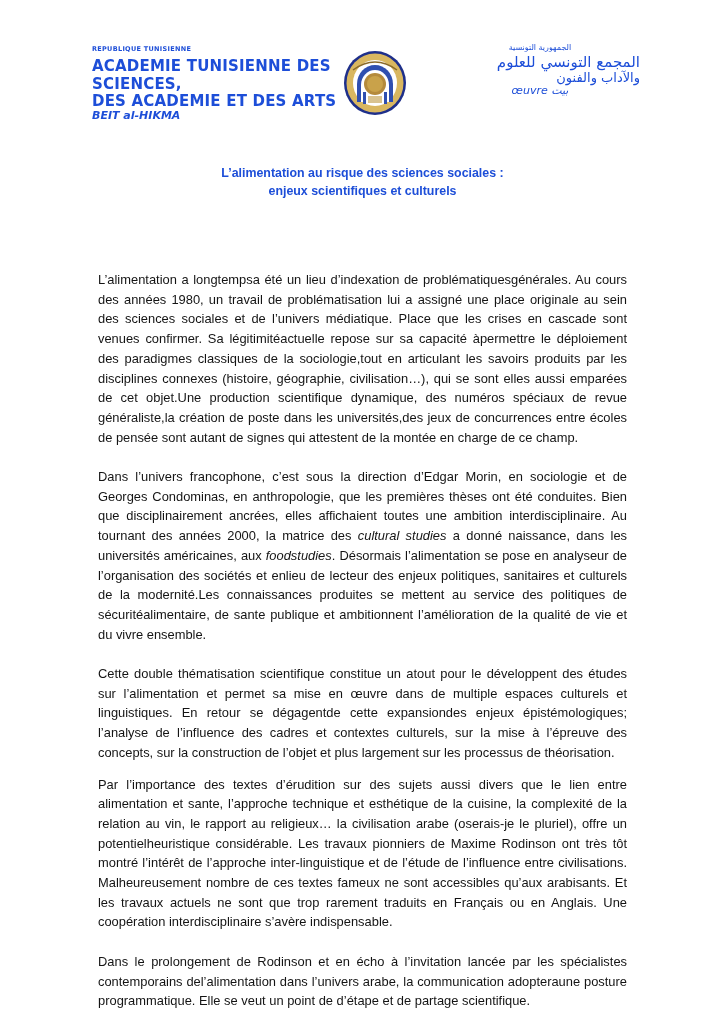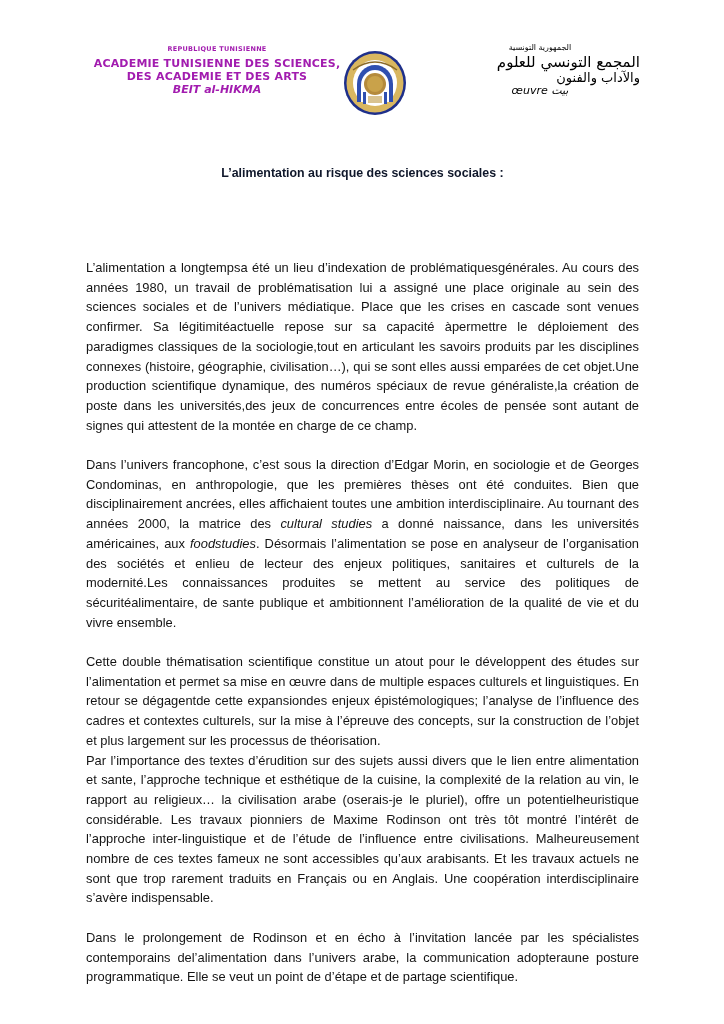--- a/index.html
+++ b/index.html
@@ -20,53 +20,53 @@
       left: 0;
       top: 0;
       width: 724px;
       height: 130px;
     }
     .lh-left {
       position: absolute;
       left: 92px;
       top: 46px;
       width: 250px;
-      text-align: center;
-      color: #a21caf;
+      text-align: left;
+      color: #1d4ed8;
       font-family: "DejaVu Sans", sans-serif;
       font-weight: bold;
       line-height: 1.15;
     }
     .lh-left .republic {
       font-size: 6.5px;
       letter-spacing: 0.3px;
       margin-bottom: 5px;
     }
     .lh-left .academy {
-      font-size: 11px;
+      font-size: 15px;
       letter-spacing: 0.2px;
     }
     .lh-left .beit {
       font-size: 11px;
       font-style: italic;
     }
     .emblem {
       position: absolute;
       left: 343px;
       top: 50px;
       width: 64px;
       height: 66px;
     }
     .lh-right {
       position: absolute;
       left: 440px;
       top: 44px;
       width: 200px;
       text-align: center;
-      color: #000000;
+      color: #1d4ed8;
       font-family: "DejaVu Sans", sans-serif;
       direction: rtl;
       line-height: 1.05;
     }
     .lh-right .republic-ar {
       font-size: 8px;
       margin-bottom: 3px;
     }
     .lh-right .academy-ar {
       font-size: 15px;
@@ -83,34 +83,34 @@
     }
     .title-block {
       position: absolute;
       left: 86px;
       top: 164px;
       width: 553px;
       text-align: center;
       font-weight: bold;
       font-size: 12.4px;
       line-height: 18px;
-      color: #0f172a;
+      color: #1d4ed8;
     }
     .content {
       position: absolute;
       left: 86px;
       top: 258px;
       width: 553px;
       font-size: 12.9px;
       line-height: 19.7px;
       text-align: justify;
       color: #141414;
     }
     .content p {
-      margin: 0;
+      margin: 12px;
     }
     .content p.gap {
       margin-top: 19.7px;
     }
     .content em {
       font-style: italic;
     }
   </style>
 </head>
 <body>
@@ -142,20 +142,21 @@
   <div class="lh-right">
     <div class="republic-ar">الجمهورية التونسية</div>
     <div class="academy-ar">المجمع التونسي للعلوم</div>
     <div class="academy-ar2">والآداب والفنون</div>
     <div class="beit-ar">بيت œuvre</div>
   </div>
 </div>
 
 <div class="title-block">
   <div>L’alimentation au risque des sciences sociales :</div>
+  <div>enjeux scientifiques et culturels</div>
 </div>
 
 <div class="content">
   <p>L’alimentation a longtempsa été un lieu d’indexation de problématiquesgénérales. Au cours des années 1980, un travail de problématisation lui a assigné une place originale au sein des sciences sociales et de l’univers médiatique. Place que les crises en cascade sont venues confirmer. Sa légitimitéactuelle repose sur sa capacité àpermettre le déploiement des paradigmes classiques de la sociologie,tout en articulant les savoirs produits par les disciplines connexes (histoire, géographie, civilisation…), qui se sont elles aussi emparées de cet objet.Une production scientifique dynamique, des numéros spéciaux de revue généraliste,la création de poste dans les universités,des jeux de concurrences entre écoles de pensée sont autant de signes qui attestent de la montée en charge de ce champ.</p>
 
   <p class="gap"><span>Dans l’univers francophone, c’est sous la direction d’Edgar Morin, en sociologie et de Georges Condominas, en anthropologie, que les premières thèses ont été conduites. Bien que disciplinairement ancrées, elles affichaient toutes une ambition interdisciplinaire. Au tournant des années 2000, la matrice des </span><em>cultural studies</em><span> a donné naissance, dans les universités américaines, aux </span><em>foodstudies</em><span>. Désormais l’alimentation se pose en analyseur de l’organisation des sociétés et enlieu de lecteur des enjeux politiques, sanitaires et culturels de la modernité.Les connaissances produites se mettent au service des politiques de sécuritéalimentaire, de sante publique et ambitionnent l’amélioration de la qualité de vie et du vivre ensemble.</span></p>
 
   <p class="gap">Cette double thématisation scientifique constitue un atout pour le développent des études sur l’alimentation et permet sa mise en œuvre dans de multiple espaces culturels et linguistiques. En retour se dégagentde cette expansiondes enjeux épistémologiques; l’analyse de l’influence des cadres et contextes culturels, sur la mise à l’épreuve des concepts, sur la construction de l’objet et plus largement sur les processus de théorisation.</p>
 
   <p>Par l’importance des textes d’érudition sur des sujets aussi divers que le lien entre alimentation et sante, l’approche technique et esthétique de la cuisine, la complexité de la relation au vin, le rapport au religieux… la civilisation arabe (oserais-je le pluriel), offre un potentielheuristique considérable. Les travaux pionniers de Maxime Rodinson ont très tôt montré l’intérêt de l’approche inter-linguistique et de l’étude de l’influence entre civilisations. Malheureusement nombre de ces textes fameux ne sont accessibles qu’aux arabisants. Et les travaux actuels ne sont que trop rarement traduits en Français ou en Anglais. Une coopération interdisciplinaire s’avère indispensable.</p>

